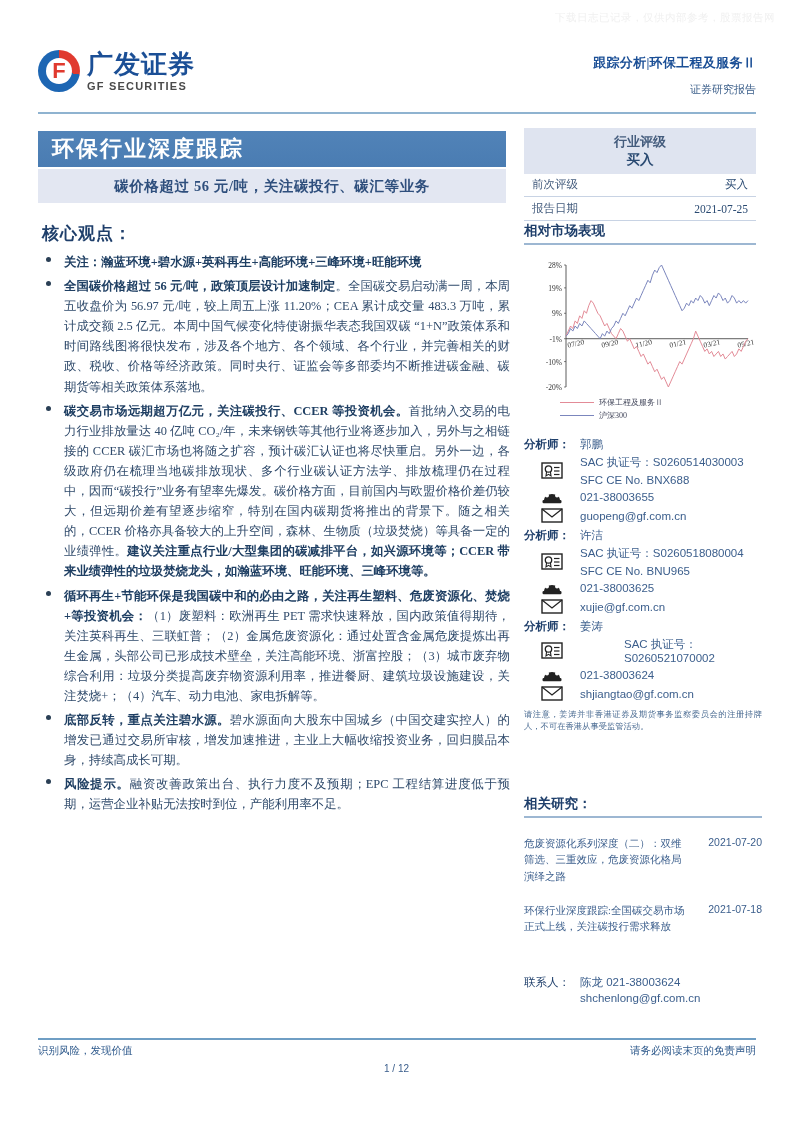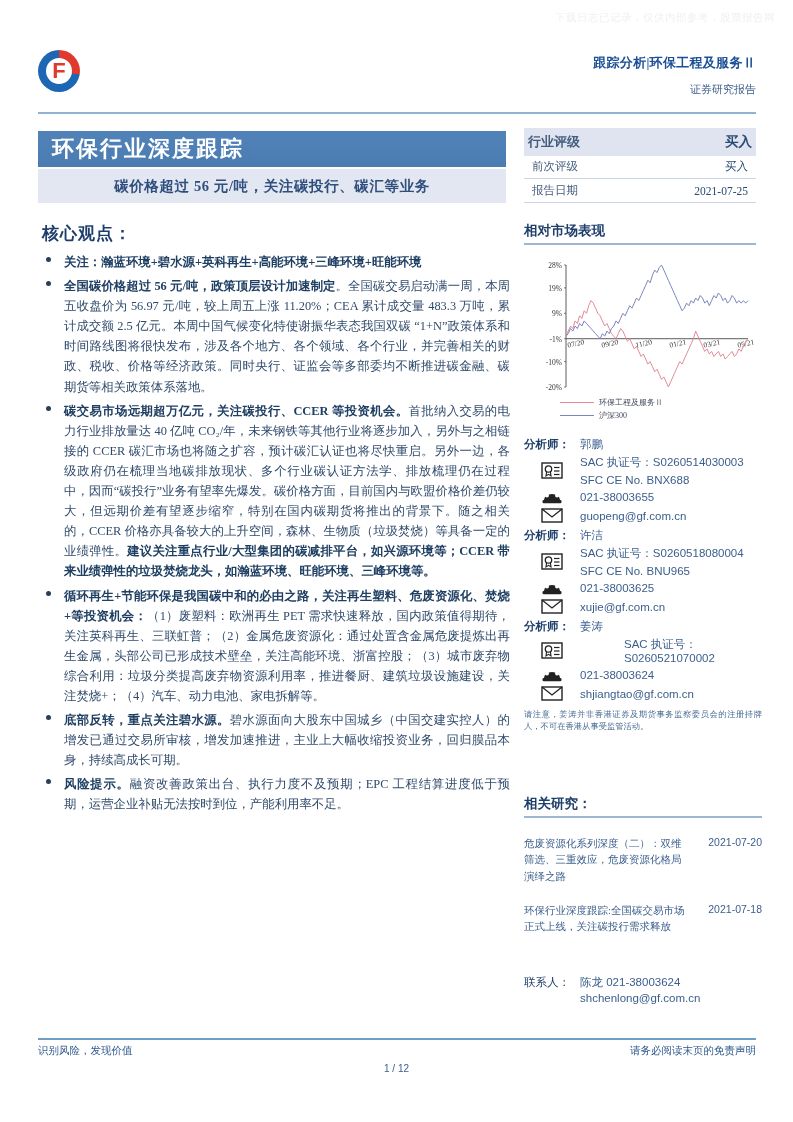--- a/index.html
+++ b/index.html
@@ -49,21 +49,21 @@
   .title-bar span{color:#fff;font-size:22px;font-weight:bold;letter-spacing:2px;
     font-family:"Liberation Serif",serif;}
   .subtitle-bar{position:absolute;left:38px;top:169px;width:468px;height:34px;
     background:#e3e7f2;display:flex;align-items:center;justify-content:center;box-sizing:border-box;}
   .subtitle-bar span{color:#2f4f7d;font-size:14.5px;font-weight:bold;letter-spacing:.6px;}
 
   
   .rating{position:absolute;left:524px;top:128px;width:232px;}
   .rating-row{display:flex;justify-content:space-between;align-items:center;
     padding:3px 8px;box-sizing:border-box;font-size:11.5px;}
-  .rating-head{background:#dfe4f0;font-weight:bold;font-size:13px;color:#1f3f6b;padding:5px 4px;}
+  .rating-head{background:#dfe4f0;font-weight:bold;font-size:13px;color:#1f3f6b;padding:5px 4px;flex-direction:column;}
   .rating-head .v{font-size:13.5px;}
   .rating-row .k{color:#445c7d;}
   .rating-row .v{color:#2a4a72;}
   .rating-line{height:1px;background:#c8d3e4;margin:1px 0;}
 
   
   .core-title{position:absolute;left:42px;top:222px;font-size:17px;font-weight:bold;color:#1f3f6b;letter-spacing:1px;}
   .body{position:absolute;left:44px;top:252px;width:466px;}
   .bullet{display:flex;margin-bottom:4px;}
   .dot{flex:none;width:20px;padding-top:5px;}
@@ -112,20 +112,24 @@
 </head>
 <body>
 
 <div class="page">
 
   <div class="watermark">下载日志已记录，仅供内部参考，股票报告网</div>
 
   <div class="header">
     <div class="logo">
       <div class="logo-mark"></div>
+      <div class="logo-text">
+        <div class="logo-cn">广发证券</div>
+        <div class="logo-en">GF SECURITIES</div>
+      </div>
     </div>
     <div class="header-right">
       <div class="hdr-line1">跟踪分析|环保工程及服务Ⅱ</div>
       <div class="hdr-line2">证券研究报告</div>
     </div>
   </div>
   <div class="header-rule"></div>
 
   <div class="title-bar">
     <span>环保行业深度跟踪</span>

